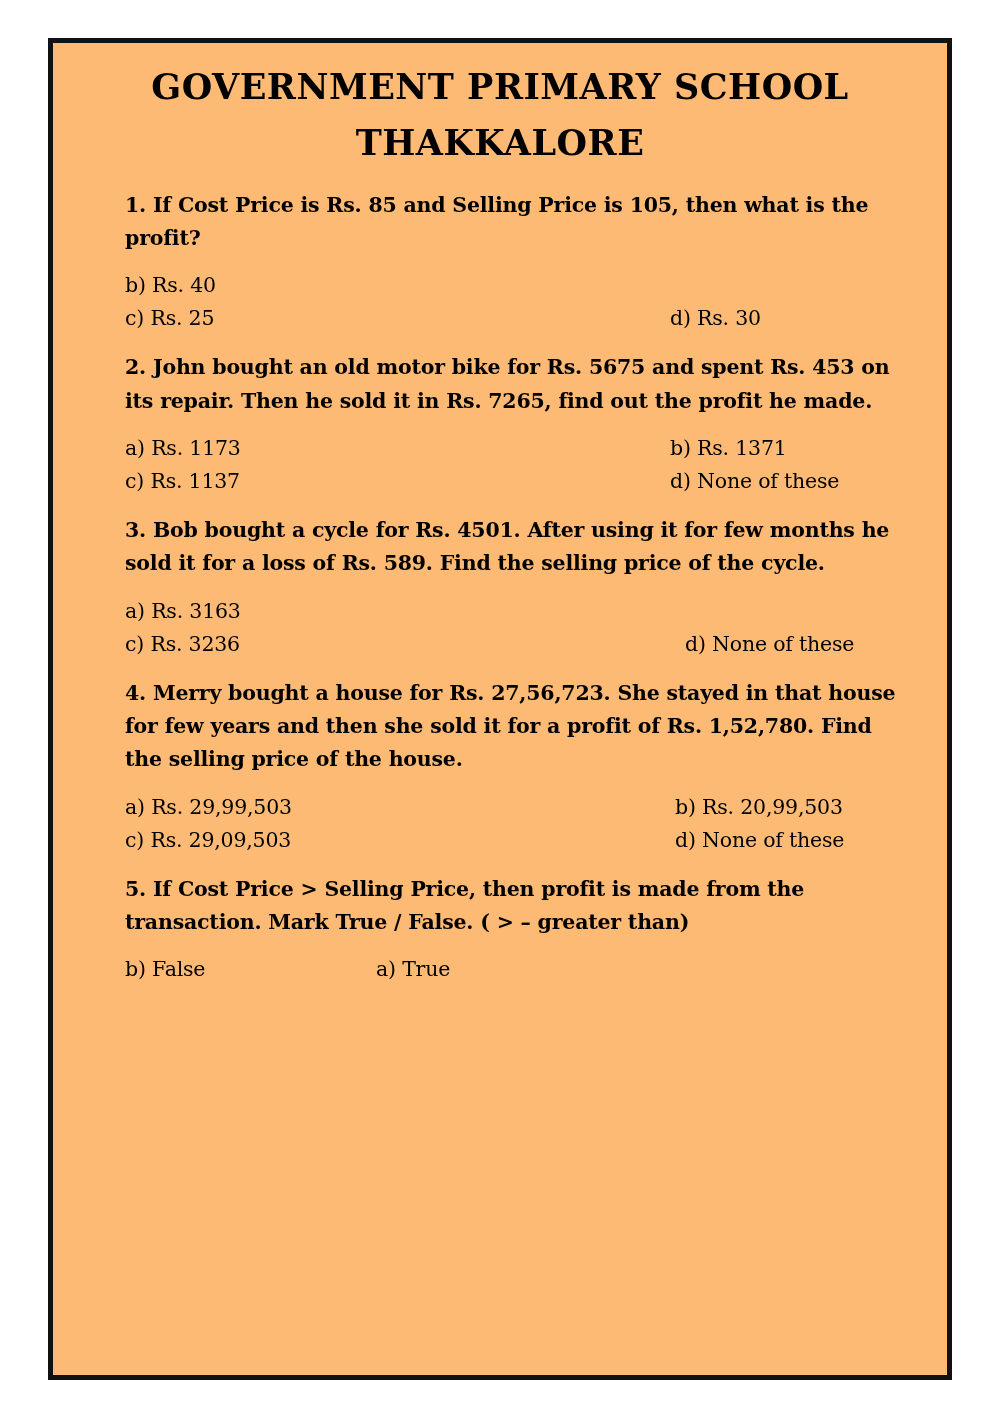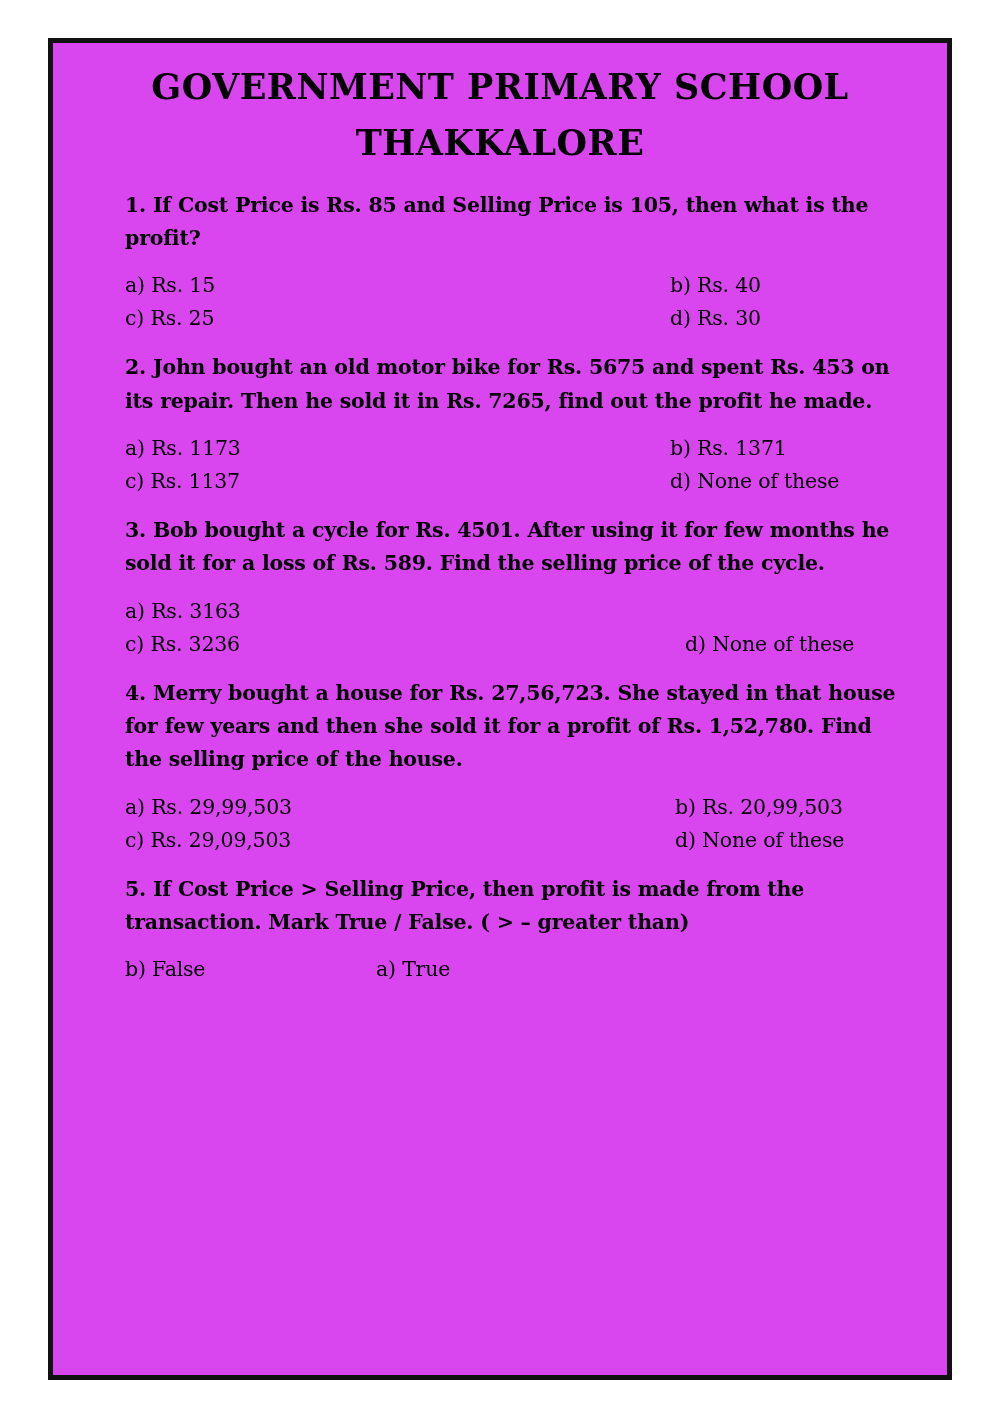--- a/index.html
+++ b/index.html
@@ -25,21 +25,21 @@
 
   
   .frame {
     position: absolute;
     left: 48px;
     top: 38px;
     width: 904px;
     height: 1342px;
     border: 5px solid #111111;
     box-sizing: border-box;
-    background: #d946ef;
+    background: #fdba74;
   }
 
   .inner {
     position: absolute;
     left: 12px;
     top: 10px;
     right: 12px;
     bottom: 10px;
     box-sizing: border-box;
   }
@@ -129,21 +129,20 @@
         <div class="school-line2">Thakkalore</div>
       </div>
 
 
       <div class="questions">
 
         <div class="q-block q1">
           <p class="q-text">1. If Cost Price is Rs. 85 and Selling Price is 105, then what is the profit?</p>
           <div class="options">
             <div class="opt-row">
-              <span class="opt left">a) Rs. 15</span>
               <span class="opt right">b) Rs. 40</span>
             </div>
             <div class="opt-row">
               <span class="opt left">c) Rs. 25</span>
               <span class="opt right">d) Rs. 30</span>
             </div>
           </div>
         </div>
 
         <div class="q-block q2">

